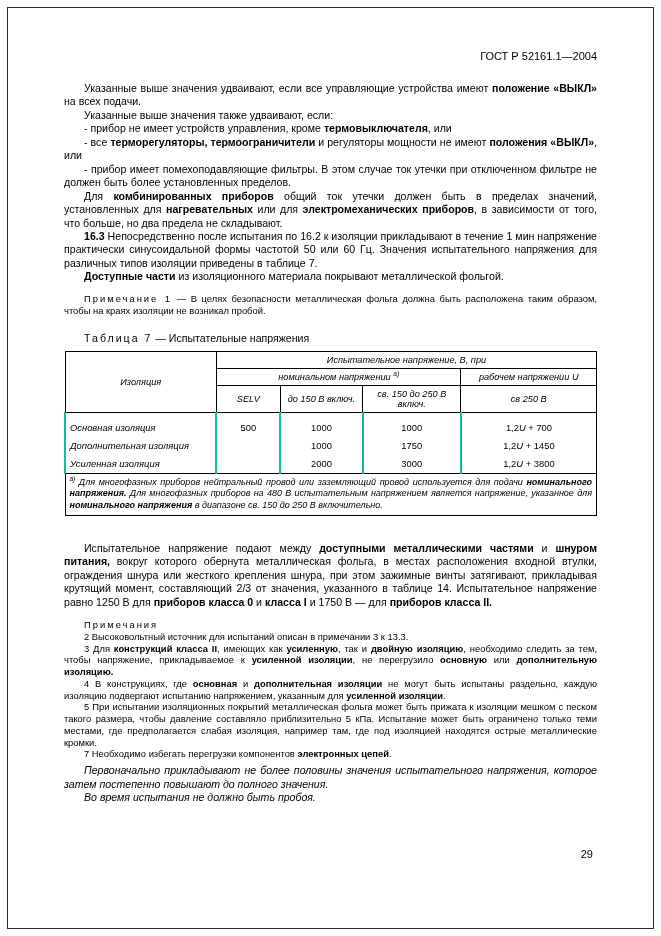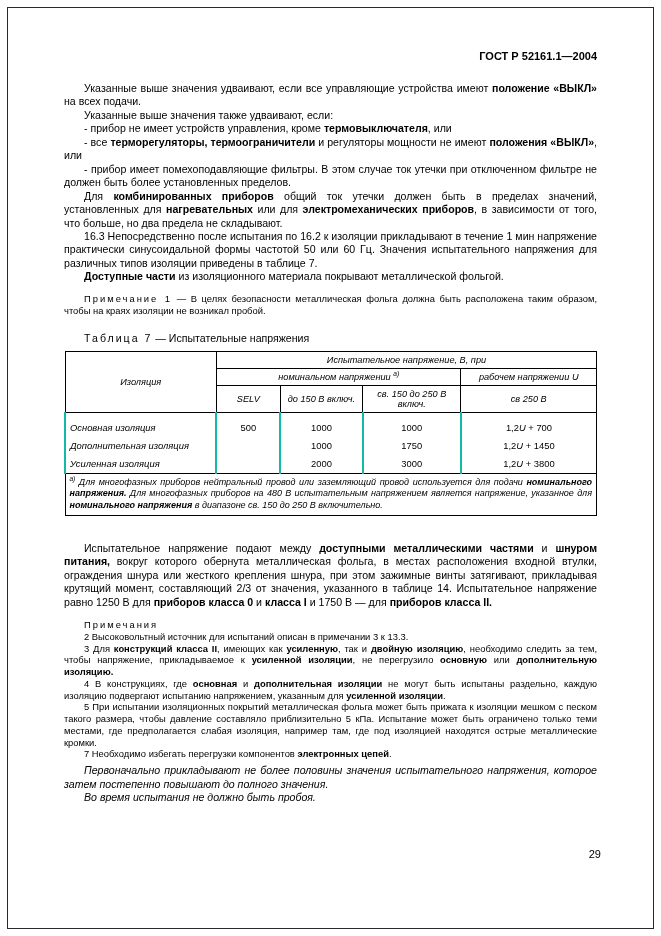--- a/index.html
+++ b/index.html
@@ -3,59 +3,59 @@
 <meta charset="utf-8">
 <style>
   html, body { margin: 0; padding: 0; background: #ffffff; }
   body {
     width: 661px; height: 936px; position: relative;
     font-family: "Liberation Sans", sans-serif; color: #000;
     overflow: hidden;
   }
   .frame { position: absolute; inset: 7px; border: 1px solid #2a2a2a; pointer-events: none; }
   .content { position: absolute; left: 64px; right: 64px; top: 50px; }
-  .doc-header { text-align: right; font-weight: bold; font-size: 11px; margin: 0 0 20px 0; }
+  .doc-header { text-align: right; font-weight: normal; font-size: 11px; margin: 0 0 20px 0; }
   p { margin: 0; }
   p.body {
     font-size: 10.6px; line-height: 1.27; text-align: justify; text-indent: 20px;
   }
   p.small { font-size: 9.4px; line-height: 1.25; text-align: justify; text-indent: 20px; }
   p.note1 { margin-top: 9px; }
   p.italic { font-style: italic; }
   .table-caption { font-size: 9.6px; margin: 16px 0 5px 0; text-indent: 0; }
   table.t7 { border-collapse: collapse; width: 100%; font-size: 9.4px; table-layout: fixed; }
   table.t7 td { padding: 3px 4px; vertical-align: middle; word-wrap: break-word; }
   .hc { border: 1px solid #000; text-align: center; font-style: italic; font-size: 9.2px; }
   .bc { border-left: 2px solid #14b8a6; border-right: 1px solid #000; text-align: center; }
   tr.first td { padding-top: 9px; }
   tr.data td { padding-bottom: 4px; }
   .label { text-align: left; font-style: italic; padding-left: 8px; }
   .fn { border: 1px solid #000; font-style: italic; font-size: 9px; line-height: 1.3; padding: 4px 8px 6px 8px; text-align: justify; }
   sup { font-size: 0.72em; line-height: 0; }
   .after-table { margin-top: 26px; }
   .notes { margin-top: 10px; }
   .gap-top { margin-top: 4px; }
-  .page-number { position: absolute; right: 60px; bottom: 76px; font-size: 11px; }
+  .page-number { position: absolute; right: 68px; bottom: 76px; font-size: 11px; }
 </style>
 </head>
 <body>
 
 <div class="frame"></div>
 
 <div class="content">
 
   <div class="doc-header">ГОСТ Р 52161.1—2004</div>
 
   <p class="body"><span>Указанные выше значения удваивают, если все управляющие устройства имеют </span><span style="font-weight: bold;">положение «ВЫКЛ»</span><span> на всех подачи.</span></p>
   <p class="body"><span>Указанные выше значения также удваивают, если:</span></p>
   <p class="body"><span>- прибор не имеет устройств управления, кроме </span><span style="font-weight: bold;">термовыключателя</span><span>, или</span></p>
   <p class="body"><span>- все </span><span style="font-weight: bold;">терморегуляторы, термоограничители</span><span> и регуляторы мощности не имеют </span><span style="font-weight: bold;">положения «ВЫКЛ»</span><span>, или</span></p>
   <p class="body"><span>- прибор имеет помехоподавляющие фильтры. В этом случае ток утечки при отключенном фильтре не должен быть более установленных пределов.</span></p>
   <p class="body"><span>Для </span><span style="font-weight: bold;">комбинированных приборов</span><span> общий ток утечки должен быть в пределах значений, установленных для </span><span style="font-weight: bold;">нагревательных</span><span> или для </span><span style="font-weight: bold;">электромеханических приборов</span><span>, в зависимости от того, что больше, но два предела не складывают.</span></p>
-  <p class="body"><span style="font-weight: normal;">16.3 </span><span>Непосредственно после испытания по 16.2 к изоляции прикладывают в течение 1 мин напряжение практически синусоидальной формы частотой 50 или 60 Гц. Значения испытательного напряжения для различных типов изоляции приведены в таблице 7.</span></p>
+  <p class="body"><span style="font-weight: bold;">16.3 </span><span>Непосредственно после испытания по 16.2 к изоляции прикладывают в течение 1 мин напряжение практически синусоидальной формы частотой 50 или 60 Гц. Значения испытательного напряжения для различных типов изоляции приведены в таблице 7.</span></p>
   <p class="body"><span style="font-weight: bold;">Доступные части</span><span> из изоляционного материала покрывают металлической фольгой.</span></p>
   <p class="small note1"><span style="letter-spacing: 2px;">Примечание 1</span><span> — В целях безопасности металлическая фольга должна быть расположена таким образом, чтобы на краях изоляции не возникал пробой.</span></p>
 
   <p class="body table-caption"><span style="letter-spacing: 2px;">Таблица 7</span><span> — Испытательные напряжения</span></p>
 
   <table class="t7">
     <colgroup>
       <col style="width:28.5%">
         <col style="width:12%">
         <col style="width:15.5%">

